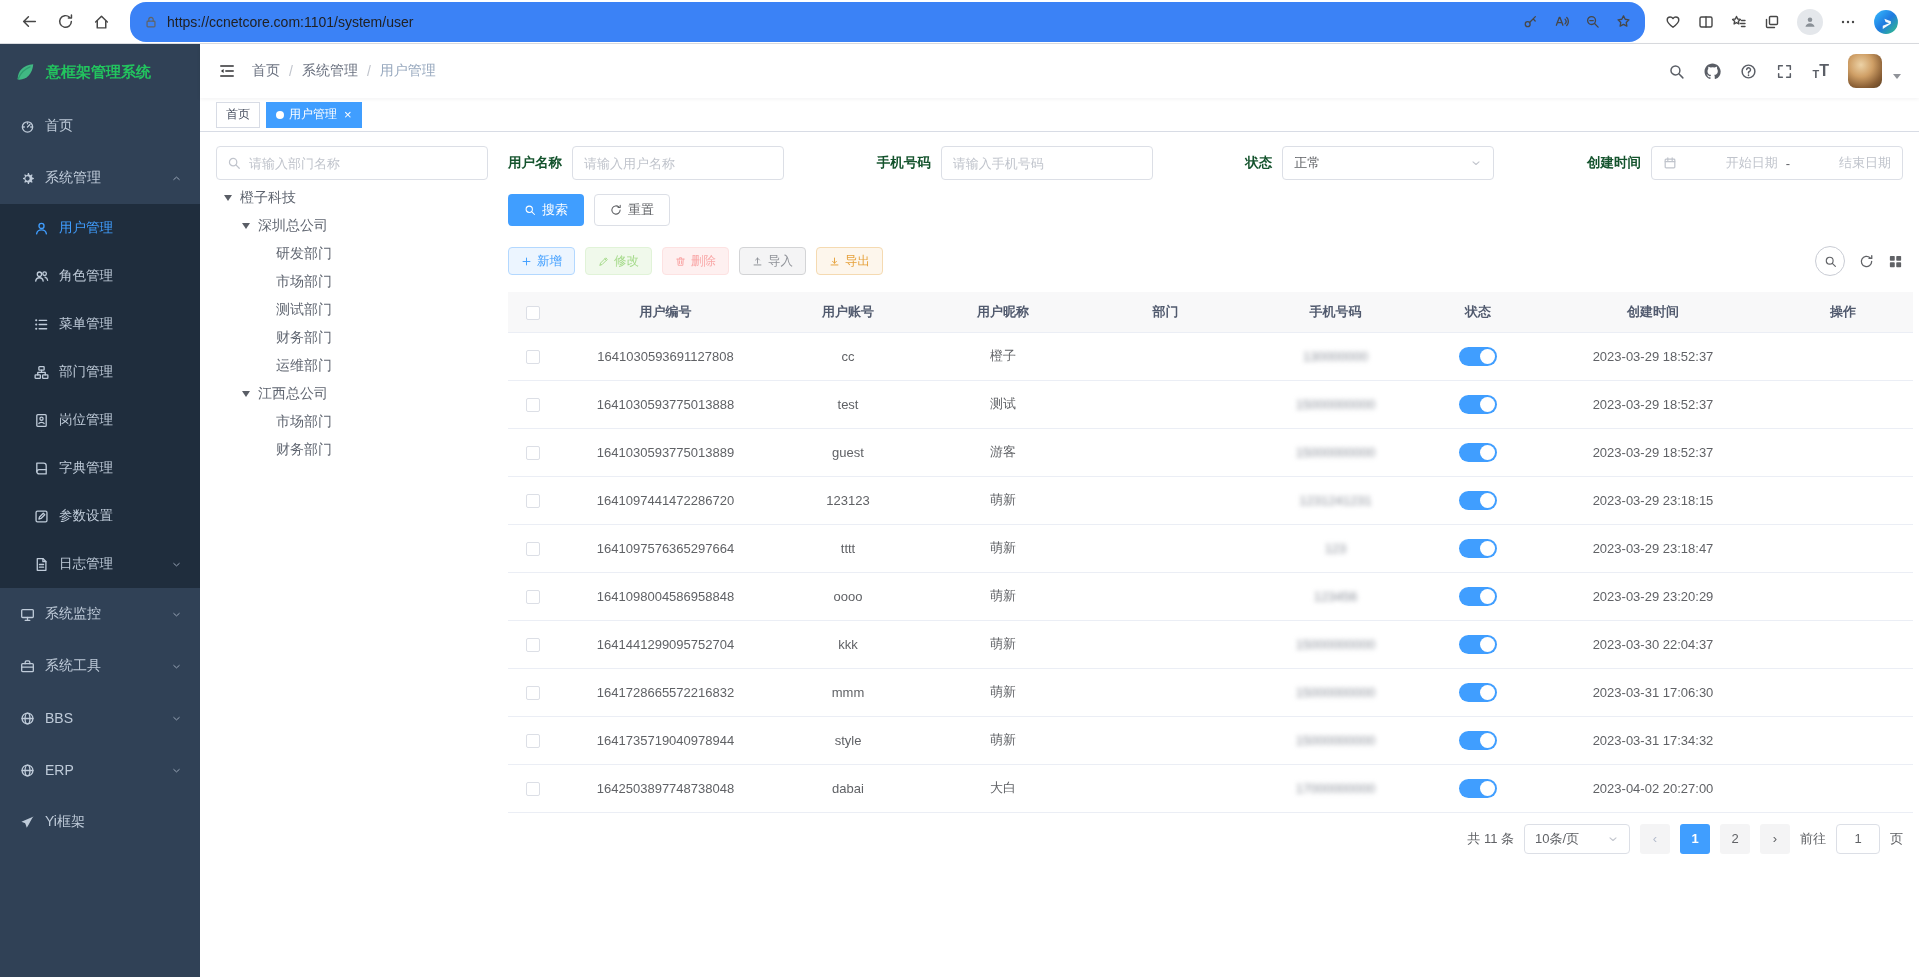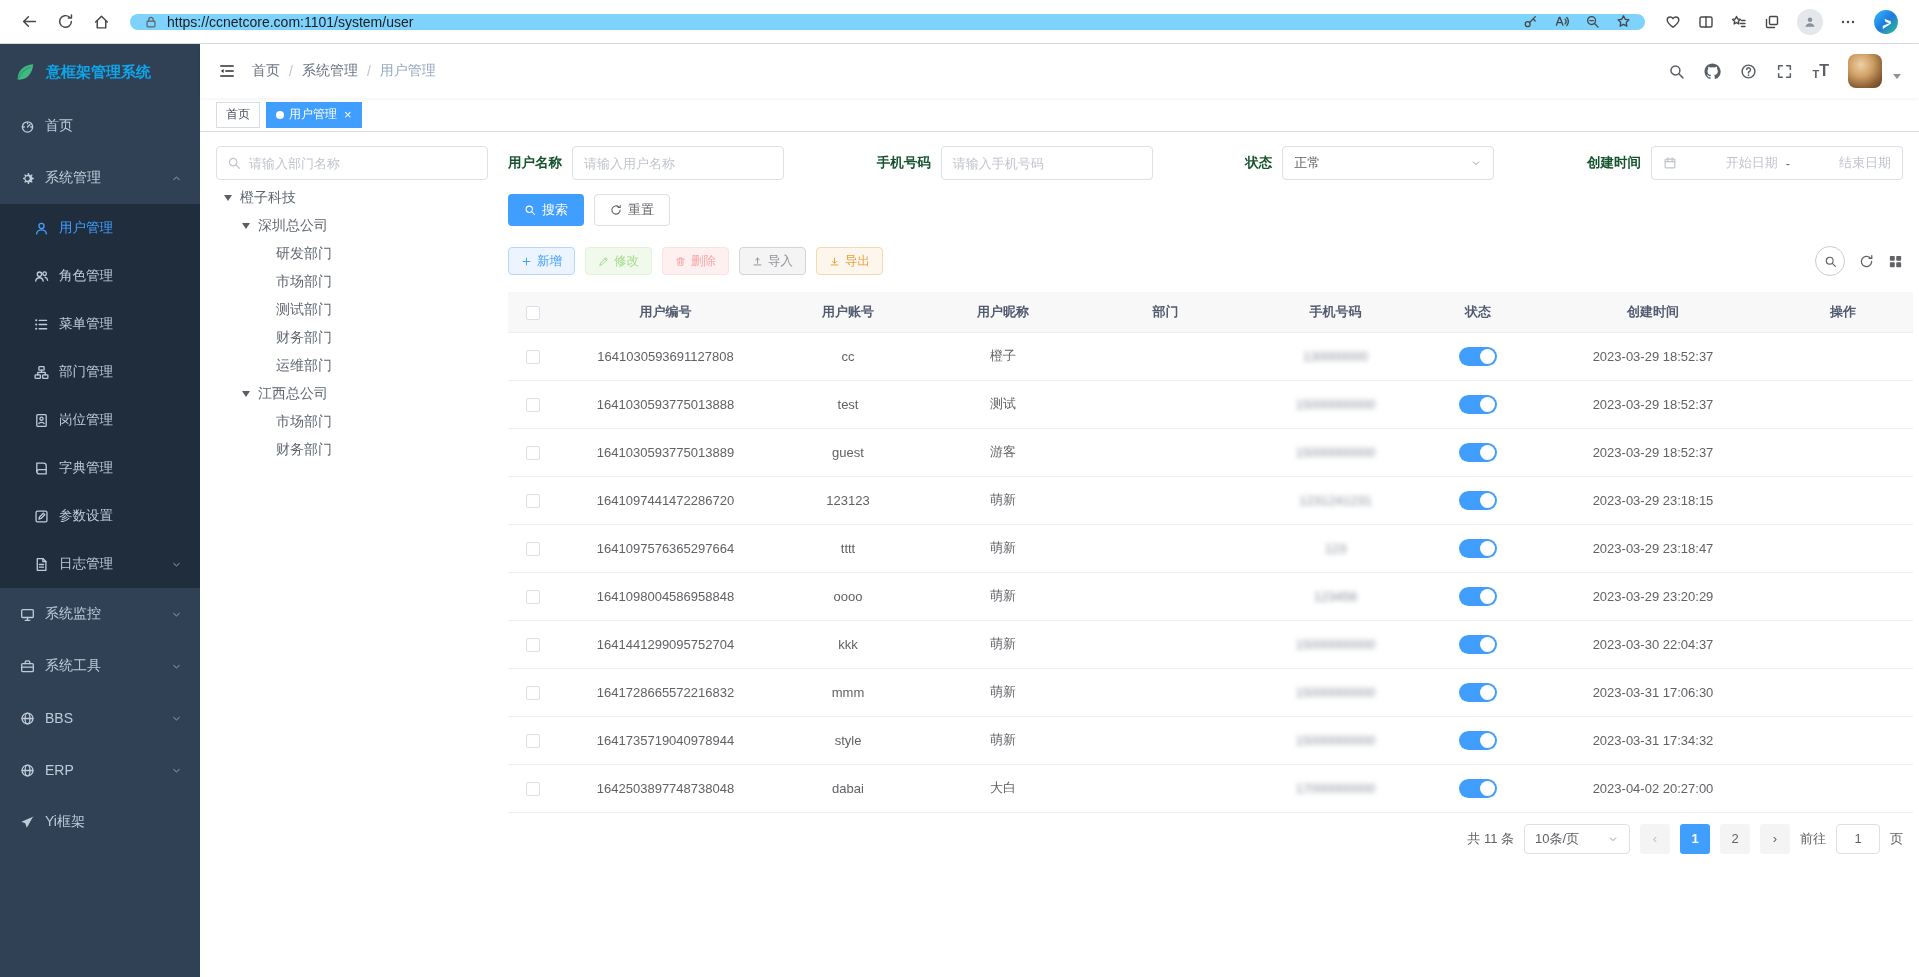--- a/index.html
+++ b/index.html
@@ -4,36 +4,36 @@
 <style>
   * { box-sizing:border-box; margin:0; padding:0; }
   html,body { width:1919px; height:977px; }
   body { font-family:"Liberation Sans","DejaVu Sans",sans-serif; background:#fff; }
   .screen { width:1919px; height:977px; display:flex; flex-direction:column; overflow:hidden; background:#fff; }
   .icon svg { width:1em; height:1em; display:block; }
 
   
   .browser-bar { height:44px; flex-shrink:0; display:flex; align-items:center; gap:2px; padding:0 12px; background:#fff; border-bottom:1px solid #dadce0; }
   .nav-btn { width:34px; height:34px; border-radius:7px; display:flex; align-items:center; justify-content:center; color:#474747; font-size:17px; cursor:pointer; }
-  .address-bar { flex:1; height:16px; margin:0 10px; background:#7dd3fc; border-radius:16px; display:flex; align-items:center; padding:8px 14px; }
+  .address-bar { flex:1; height:40px; margin:0 10px; background:#3b82f6; border-radius:16px; display:flex; align-items:center; padding:8px 14px; }
   .addr-lock { font-size:14px; color:#5f6368; margin-right:9px; }
   .url-input { flex:1; border:none; outline:none; background:transparent; font-size:14px; color:#202124; }
   .addr-icons { display:flex; align-items:center; gap:16px; color:#474747; font-size:15px; }
   .browser-right { display:flex; align-items:center; gap:17px; color:#474747; font-size:16px; padding:0 8px; }
   .browser-avatar { width:26px; height:26px; border-radius:50%; background:#e4e7eb; display:flex; align-items:center; justify-content:center; color:#8a9097; font-size:14px; }
   .bing { width:26px; height:26px; }
   .bing svg { width:26px; height:26px; display:block; }
 
   
   .app { flex:1; display:flex; min-height:0; }
   .sidebar { width:200px; flex-shrink:0; background:#304156; color:#bfcbd9; overflow:hidden; }
   .logo-row { height:56px; display:flex; align-items:center; gap:10px; padding:0 14px; cursor:pointer; }
   .logo-leaf { font-size:22px; }
   .logo-leaf svg { width:22px; height:22px; }
-  .logo-title { color:#0ea5e9; font-size:15px; font-weight:bold; white-space:nowrap; }
+  .logo-title { color:#22c55e; font-size:15px; font-weight:bold; white-space:nowrap; }
   .menu-item { height:52px; display:flex; align-items:center; padding:0 18px 0 20px; font-size:14px; cursor:pointer; white-space:nowrap; }
   .menu-item .mi { font-size:15px; margin-right:10px; flex-shrink:0; }
   .menu-label { flex:1; overflow:hidden; }
   .menu-item .chev { font-size:11px; color:#9aa7b8; }
   .submenu { background:#1f2d3d; }
   .submenu .menu-item { height:48px; padding-left:34px; font-size:13.5px; }
   .menu-item.active { color:#409eff; }
 
   .main { flex:1; display:flex; flex-direction:column; min-width:0; }
   .app-header { height:54px; flex-shrink:0; display:flex; align-items:center; padding:0 18px; background:#fff; box-shadow:0 1px 4px rgba(0,21,41,.06); position:relative; z-index:2; }

